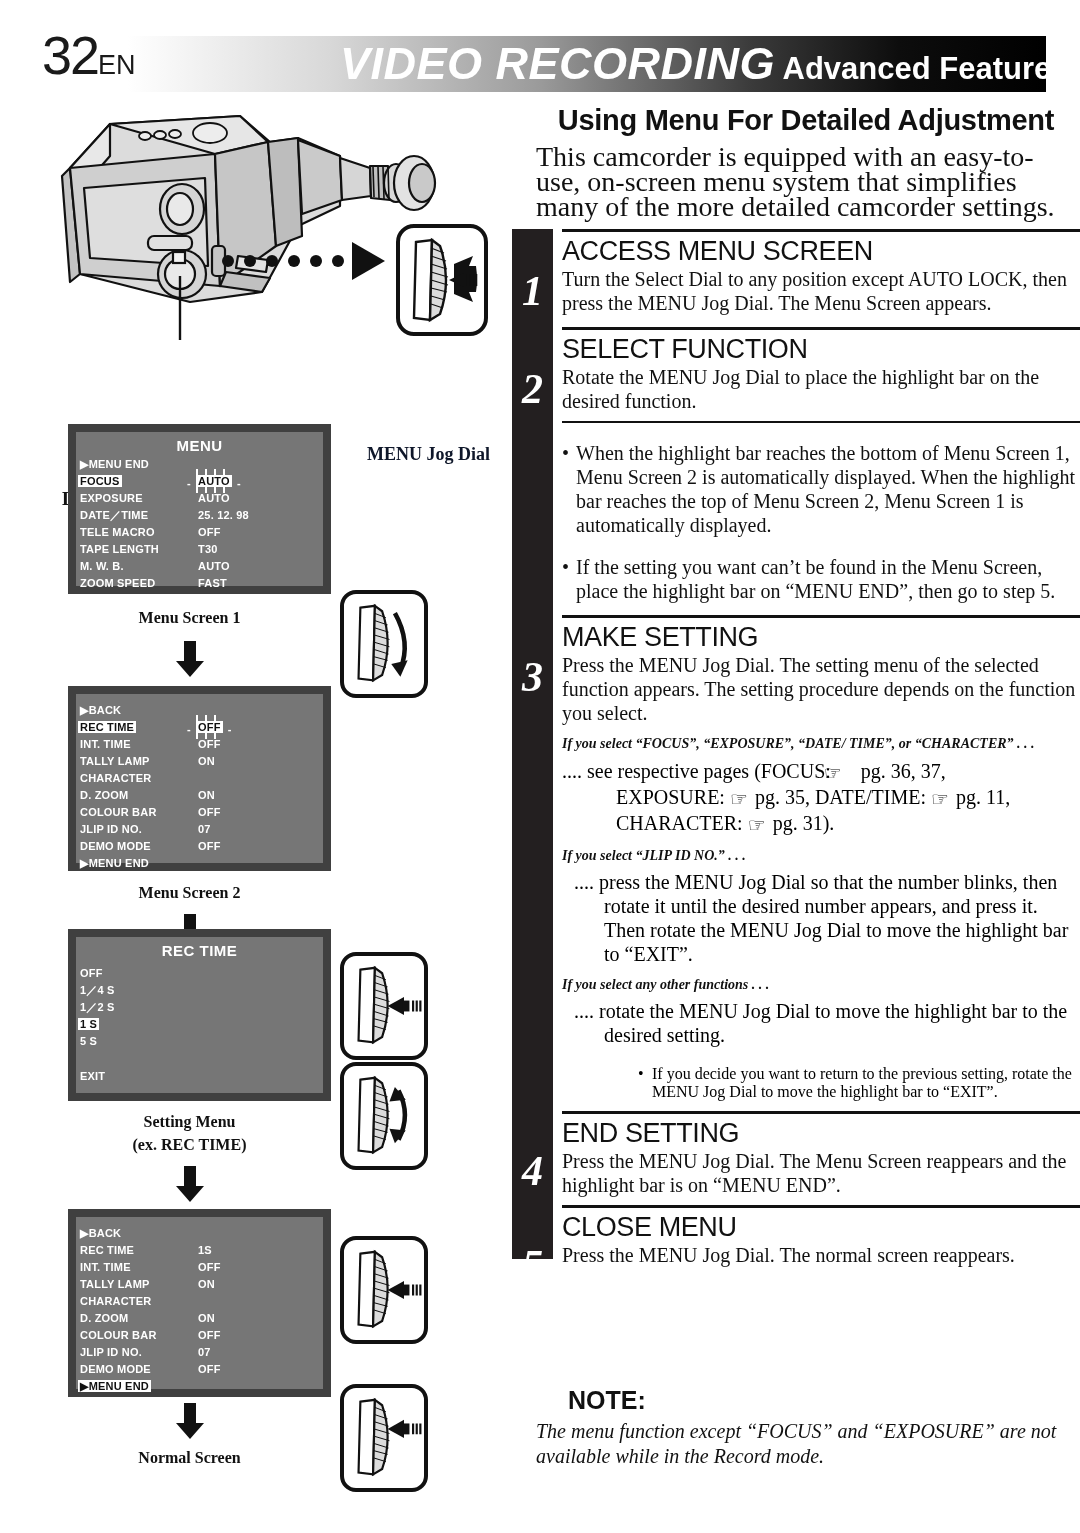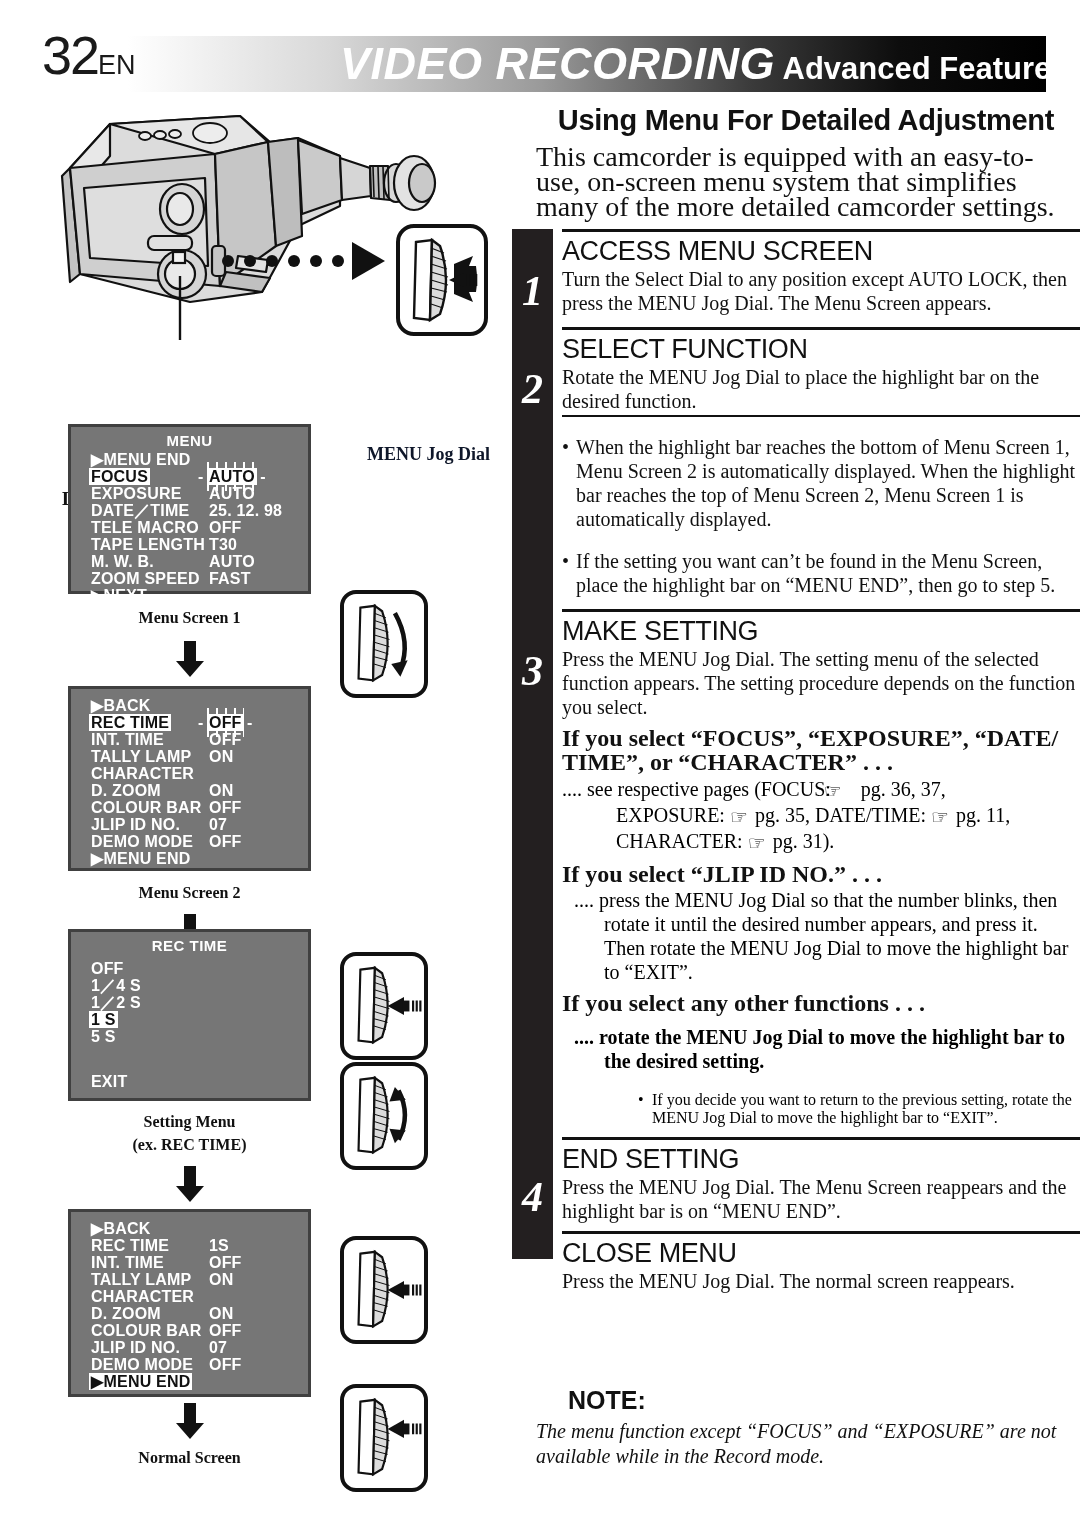--- a/index.html
+++ b/index.html
@@ -46,31 +46,31 @@
     font-family: "Liberation Serif", serif; font-size: 18px; font-weight: bold; color: #0f172a;
     text-align: right;
   }
   .lbl-lcd {
     position: absolute; left: 62px; top: 392px; width: 330px;
     font-family: "Liberation Serif", serif; font-size: 19px; font-weight: bold; color: #111;
   }
 
   
   .screen {
-    position: absolute; left: 68px; width: 243px;
-    background: #767676; border: 3px solid #404040;
+    position: absolute; left: 68px; width: 263px;
+    background: #767676; border: 8px solid #404040;
     font-family: "Liberation Sans", sans-serif; color: #fff;
   }
   .screen-title {
     text-align: center; font-size: 15px; font-weight: bold; letter-spacing: .5px;
     padding-top: 5px; padding-bottom: 2px;
   }
   .mrow {
-    position: relative; display: flex; font-size: 16px; font-weight: bold;
-    line-height: 17px; height: 17px; padding-left: 20px; letter-spacing: .2px;
+    position: relative; display: flex; font-size: 11px; font-weight: bold;
+    line-height: 17px; height: 17px; padding-left: 4px; letter-spacing: .2px;
   }
   .mrow .mlabel { width: 118px; white-space: nowrap; }
   .mrow .mval { white-space: nowrap; }
   .hl { background: #fff; color: #111; padding: 0 2px; margin-left: -2px; }
   .blink { position: relative; }
   .blink::before, .blink::after {
     content: "-"; position: absolute; top: 0; color: #fff; font-weight: bold;
   }
   .blink::before { left: -9px; }
   .blink::after { right: -9px; }
@@ -125,22 +125,22 @@
   }
   .step-body {
     font-family: "Liberation Serif", serif; font-size: 20px; color: #111; line-height: 24px;
   }
   .bullets {
     font-family: "Liberation Serif", serif; font-size: 20px; color: #111; line-height: 24px;
   }
   .bul { position: relative; padding-left: 14px; margin-top: 18px; }
   .bul::before { content: "\2022"; position: absolute; left: 0; top: 0; }
   .subhead {
-    font-family: "Liberation Serif", serif; font-weight: bold; 
-    font-size: 24px; color: #111; line-height: 24px; margin-top: 7px;
+    font-family: "Liberation Serif", serif; font-weight: bold; font-style: italic;
+    font-size: 14px; color: #111; line-height: 24px; margin-top: 7px;
   }
   .dots { padding-left: 12px; text-indent: -12px; font-size: 20px; line-height: 24px; }
   .dots .ind { display: block; padding-left: 42px; text-indent: 0; }
   .hand { display: inline-block; width: 20px; vertical-align: -2px; }
 
   .note {
     position: absolute; left: 24px; top: 1290px; width: 530px;
   }
   .note-title {
     font-family: "Liberation Sans", sans-serif; font-weight: bold; font-size: 25px; color: #111; margin-left: 32px;
@@ -547,21 +547,21 @@
         <div class="rule"></div>
         <div class="step-num" style="top:38px;">1</div>
         <div class="step-head">ACCESS MENU SCREEN</div>
         <div class="step-body" style="padding-bottom:12px;">Turn the Select Dial to any position except AUTO LOCK, then press the MENU Jog Dial. The Menu Screen appears.</div>
       </div>
 
       <div class="step">
         <div class="rule"></div>
         <div class="step-num" style="top:38px;">2</div>
         <div class="step-head">SELECT FUNCTION</div>
-        <div class="step-body" style="padding-bottom:2px;">Rotate the MENU Jog Dial to place the highlight bar on the desired function.</div>
+        <div class="step-body" style="padding-bottom:8px;">Rotate the MENU Jog Dial to place the highlight bar on the desired function.</div>
         <div class="rule thin"></div>
         <div class="bullets" style="padding-bottom:12px;">
           <div class="bul">When the highlight bar reaches the bottom of Menu Screen 1, Menu Screen 2 is automatically displayed. When the highlight bar reaches the top of Menu Screen 2, Menu Screen 1 is automatically displayed.</div>
           <div class="bul">If the setting you want can’t be found in the Menu Screen, place the highlight bar on “MENU END”, then go to step 5.</div>
         </div>
       </div>
 
       <div class="step">
         <div class="rule"></div>
         <div class="step-num" style="top:38px;">3</div>
@@ -584,21 +584,21 @@
             <span>CHARACTER:</span>
             <span class="hand">☞</span>
             <span>pg. 31).</span>
           </span>
         </div>
 
         <div class="subhead">If you select “JLIP ID NO.” . . .</div>
         <div class="dots" style="margin-top:2px;padding-left:42px;text-indent:-30px;">.... press the MENU Jog Dial so that the number blinks, then rotate it until the desired number appears, and press it. Then rotate the MENU Jog Dial to move the highlight bar to “EXIT”.</div>
 
         <div class="subhead">If you select any other functions . . .</div>
-        <div class="dots" style="margin-top:10px;padding-left:42px;text-indent:-30px;font-weight:bold;">.... rotate the MENU Jog Dial to move the highlight bar to the desired setting.</div>
+        <div class="dots" style="margin-top:2px;padding-left:42px;text-indent:-30px;">.... rotate the MENU Jog Dial to move the highlight bar to the desired setting.</div>
         <div class="bul" style="margin-left:76px;padding-bottom:10px;">If you decide you want to return to the previous setting, rotate the MENU Jog Dial to move the highlight bar to “EXIT”.</div>
       </div>
 
       <div class="step">
         <div class="rule"></div>
         <div class="step-num" style="top:36px;">4</div>
         <div class="step-head">END SETTING</div>
         <div class="step-body" style="padding-bottom:8px;">Press the MENU Jog Dial. The Menu Screen reappears and the highlight bar is on “MENU END”.</div>
       </div>
 

